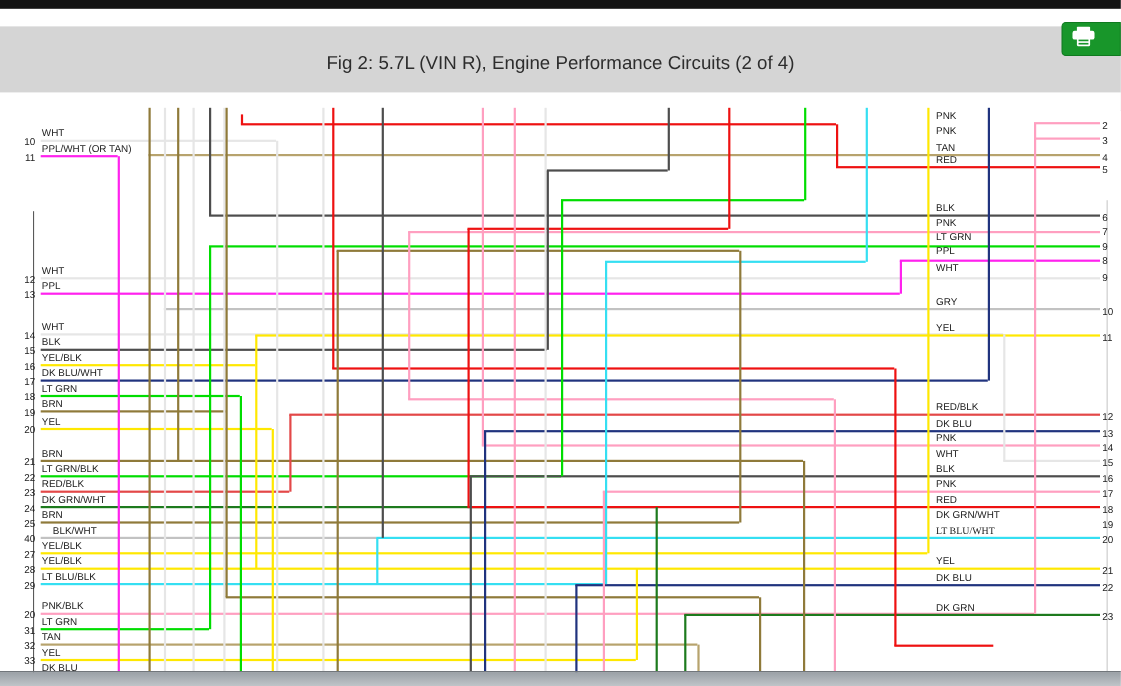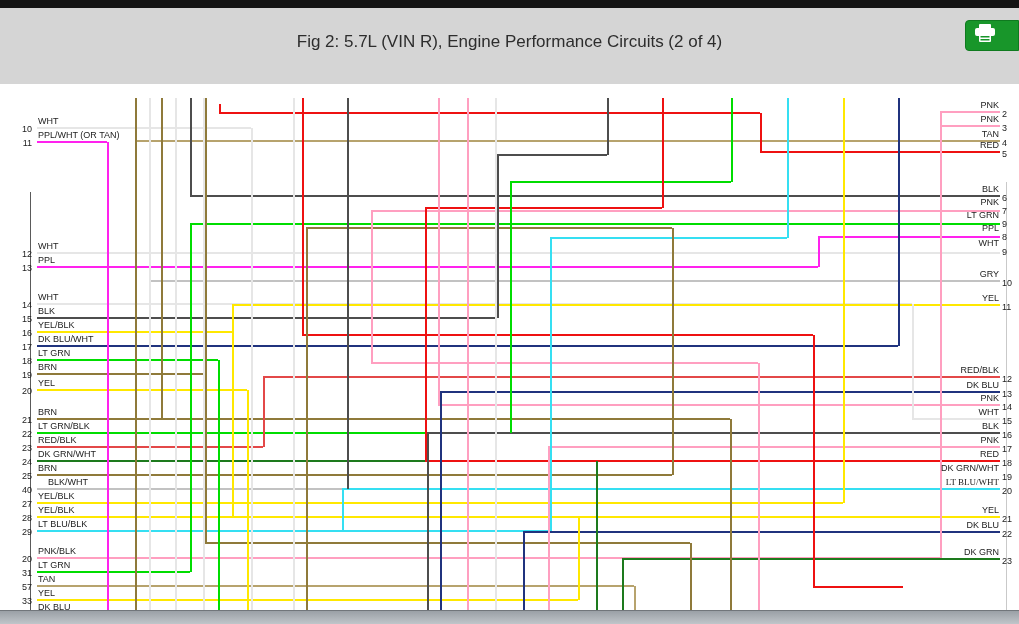--- a/index.html
+++ b/index.html
@@ -2,37 +2,37 @@
 <html><head>
 <meta charset="utf-8">
 <style>
   html,body{margin:0;padding:0;}
   body{
     width:1019px;height:624px;position:relative;overflow:hidden;
     background:#ffffff;font-family:"Liberation Sans", sans-serif;
   }
   .topstrip{position:absolute;left:0;top:0;width:1019px;height:8px;background:#141414;}
   .header{
-    position:absolute;left:0;top:8px;width:1019px;height:76px;
+    position:absolute;left:0;top:24px;width:1019px;height:76px;
     background:#d5d5d5;border-bottom:1px solid #bdbdbd;
   }
   .title{
     position:absolute;left:0;top:24px;width:1019px;text-align:center;
     font-size:17px;color:#2d2d2d;
   }
   .print-btn{
     position:absolute;left:965px;top:20px;width:54px;height:31px;
     background:#18962a;border:1px solid #0f7a1f;border-radius:4px 0 0 4px;
     cursor:pointer;display:flex;align-items:center;padding-left:8px;box-sizing:border-box;
   }
   .diagram{position:absolute;left:0;top:84px;width:1019px;height:540px;background:#ffffff;}
   .seg{position:absolute;}
   .wnum{position:absolute;font-size:9px;color:#222;width:20px;text-align:right;}
   .wlab{position:absolute;font-size:9px;color:#222;white-space:nowrap;}
-  .rlab{position:absolute;font-size:9px;color:#222;width:148px;text-align:right;white-space:nowrap;}
+  .rlab{position:absolute;font-size:9px;color:#222;width:148px;white-space:nowrap;}
   .rnum{position:absolute;font-size:9px;color:#222;}
   .lborder{position:absolute;left:30px;top:108px;width:1px;height:502px;background:#5a5a5a;}
   .rborder{position:absolute;left:1006px;top:98px;width:1px;height:512px;background:#c9c9c9;}
   .bottombar{
     position:absolute;left:0;top:610px;width:1019px;height:14px;
     background:linear-gradient(#9aa0a6,#c3c8cc);border-top:1px solid #71767b;z-index:20;
   }
 </style>
 </head>
 <body>
@@ -202,21 +202,21 @@
     <span class="wnum" style="left: 12px; top: 415px;">27</span>
     <span class="wlab" style="left: 38px; top: 407px;">YEL/BLK</span>
     <span class="wnum" style="left: 12px; top: 429px;">28</span>
     <span class="wlab" style="left: 38px; top: 421px;">YEL/BLK</span>
     <span class="wnum" style="left: 12px; top: 443px;">29</span>
     <span class="wlab" style="left: 38px; top: 435px;">LT BLU/BLK</span>
     <span class="wnum" style="left: 12px; top: 470px;">20</span>
     <span class="wlab" style="left: 38px; top: 462px;">PNK/BLK</span>
     <span class="wnum" style="left: 12px; top: 484px;">31</span>
     <span class="wlab" style="left: 38px; top: 476px;">LT GRN</span>
-    <span class="wnum" style="left: 12px; top: 498px;">57</span>
+    <span class="wnum" style="left: 12px; top: 498px;">32</span>
     <span class="wlab" style="left: 38px; top: 490px;">TAN</span>
     <span class="wnum" style="left: 12px; top: 512px;">33</span>
     <span class="wlab" style="left: 38px; top: 504px;">YEL</span>
     <span class="wnum" style="left: 12px; top: 526px;"></span>
     <span class="wlab" style="left: 38px; top: 518px;">DK BLU</span>
     <span class="rlab" style="left: 851px; top: 16px;">PNK</span>
     <span class="rnum" style="left: 1002px; top: 25px;">2</span>
     <span class="rlab" style="left: 851px; top: 30px;">PNK</span>
     <span class="rnum" style="left: 1002px; top: 39px;">3</span>
     <span class="rlab" style="left: 851px; top: 45px;">TAN</span>

